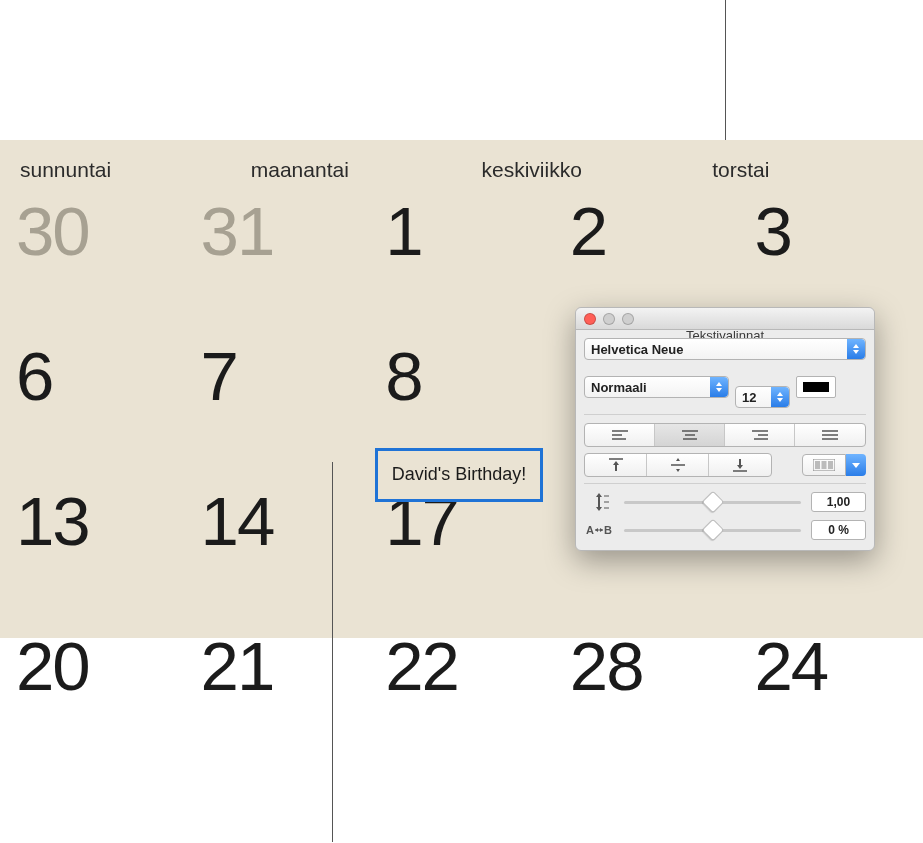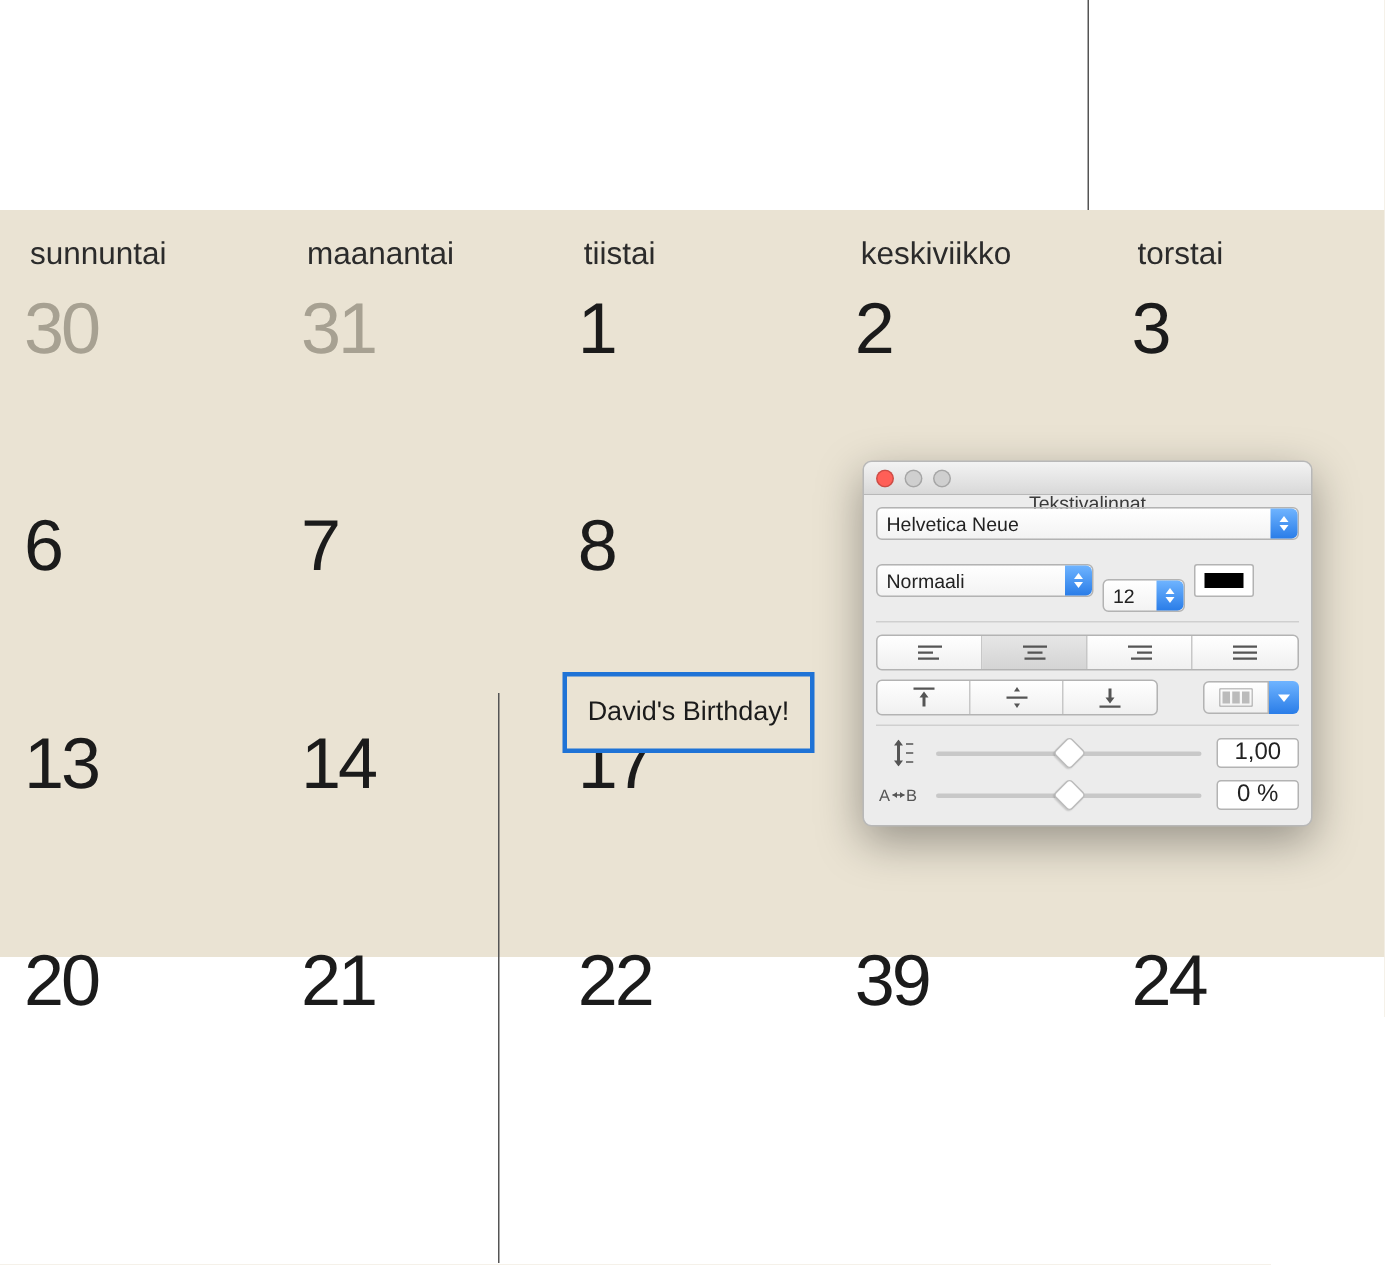--- a/index.html
+++ b/index.html
@@ -56,21 +56,21 @@
   .date-row {
     display: flex;
     height: 145px;
   }
   .date-cell {
     flex: 1;
     position: relative;
     padding: 6px 0 0 16px;
   }
   .date-num {
-    font-size: 48px;
+    font-size: 69px;
     font-weight: 400;
     color: #1b1b1b;
     letter-spacing: -2px;
   }
   .date-num.muted {
     color: #a7a192;
   }
   .event-box {
     position: absolute;
     left: 375px;
@@ -123,20 +123,21 @@
   .titlebar-title {
     position: absolute;
     left: 0; right: 0;
     text-align: center;
     font-size: 13px;
     color: #3a3a3a;
     margin-top: 34px;
   }
   .panel-body {
     padding: 8px;
+    font-weight: bold;
   }
   .row { display: flex; gap: 6px; margin-bottom: 6px; align-items: center; }
   .popup {
     flex: 1;
     height: 22px;
     background: linear-gradient(#ffffff,#f3f3f3);
     border: 1px solid #b3b3b3;
     border-radius: 4px;
     display: flex;
     align-items: center;
@@ -257,35 +258,34 @@
     margin-left: -8px;
     box-shadow: 0 1px 1px rgba(0,0,0,.15);
   }
   .value-box {
     width: 55px;
     height: 20px;
     border: 1px solid #b3b3b3;
     background: #fff;
     border-radius: 3px;
     text-align: center;
-    font-size: 16px;
+    font-size: 12px;
     line-height: 18px;
     color: #222;
   }
 </style>
 </head>
 <body>
 
 <div class="callout-line-top"></div>
 
 <div class="calendar">
   <div class="day-headers">
     <div class="day-header">sunnuntai</div>
     <div class="day-header">maanantai</div>
-    <div class="day-header">tiistai</div>
     <div class="day-header">keskiviikko</div>
     <div class="day-header">torstai</div>
   </div>
   <div class="dates-grid">
     <div class="date-row">
       <div class="date-cell"><span class="date-num muted">30</span></div>
       <div class="date-cell"><span class="date-num muted">31</span></div>
       <div class="date-cell"><span class="date-num">1</span></div>
       <div class="date-cell"><span class="date-num">2</span></div>
       <div class="date-cell"><span class="date-num">3</span></div>
@@ -301,21 +301,21 @@
       <div class="date-cell"><span class="date-num">13</span></div>
       <div class="date-cell"><span class="date-num">14</span></div>
       <div class="date-cell"><span class="date-num">17</span></div>
       <div class="date-cell"><span class="date-num"></span></div>
       <div class="date-cell"><span class="date-num"></span></div>
     </div>
     <div class="date-row">
       <div class="date-cell"><span class="date-num">20</span></div>
       <div class="date-cell"><span class="date-num">21</span></div>
       <div class="date-cell"><span class="date-num">22</span></div>
-      <div class="date-cell"><span class="date-num">39</span></div>
+      <div class="date-cell"><span class="date-num">28</span></div>
       <div class="date-cell"><span class="date-num">24</span></div>
     </div>
   </div>
 </div>
 
 <div class="event-box">
   <span>David's Birthday!</span>
 </div>
 
 <div class="callout-line-bottom"></div>

